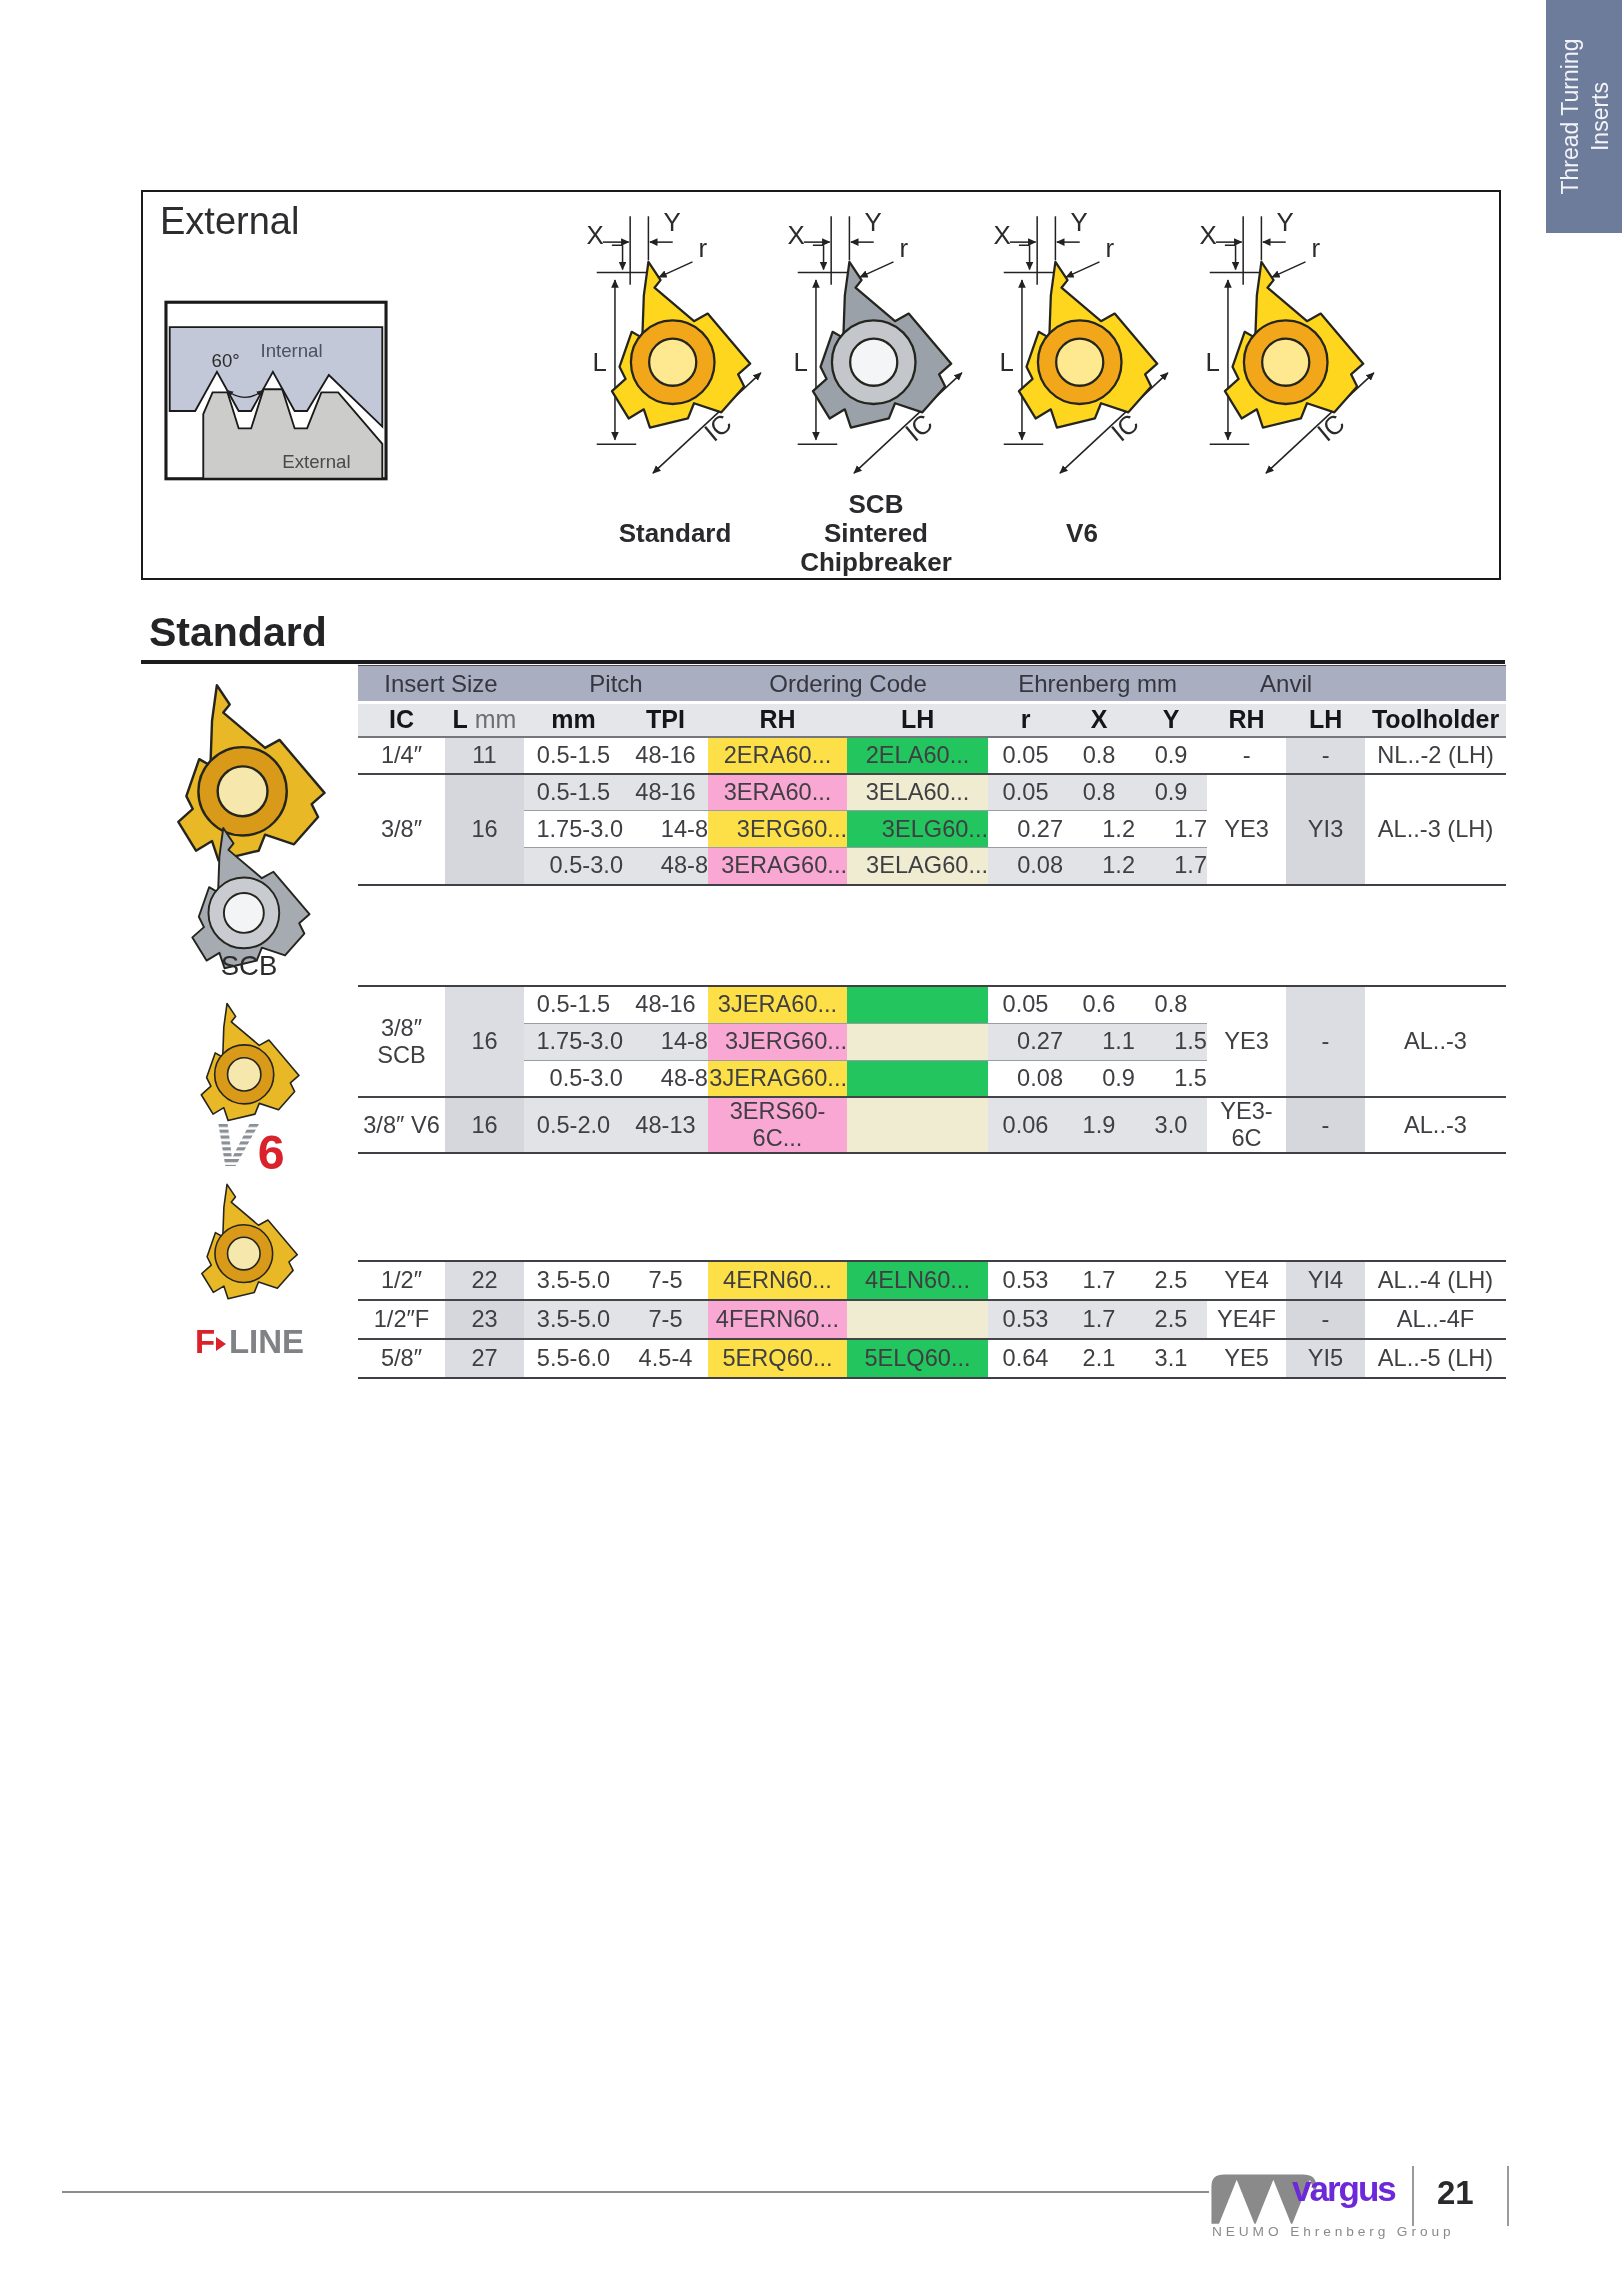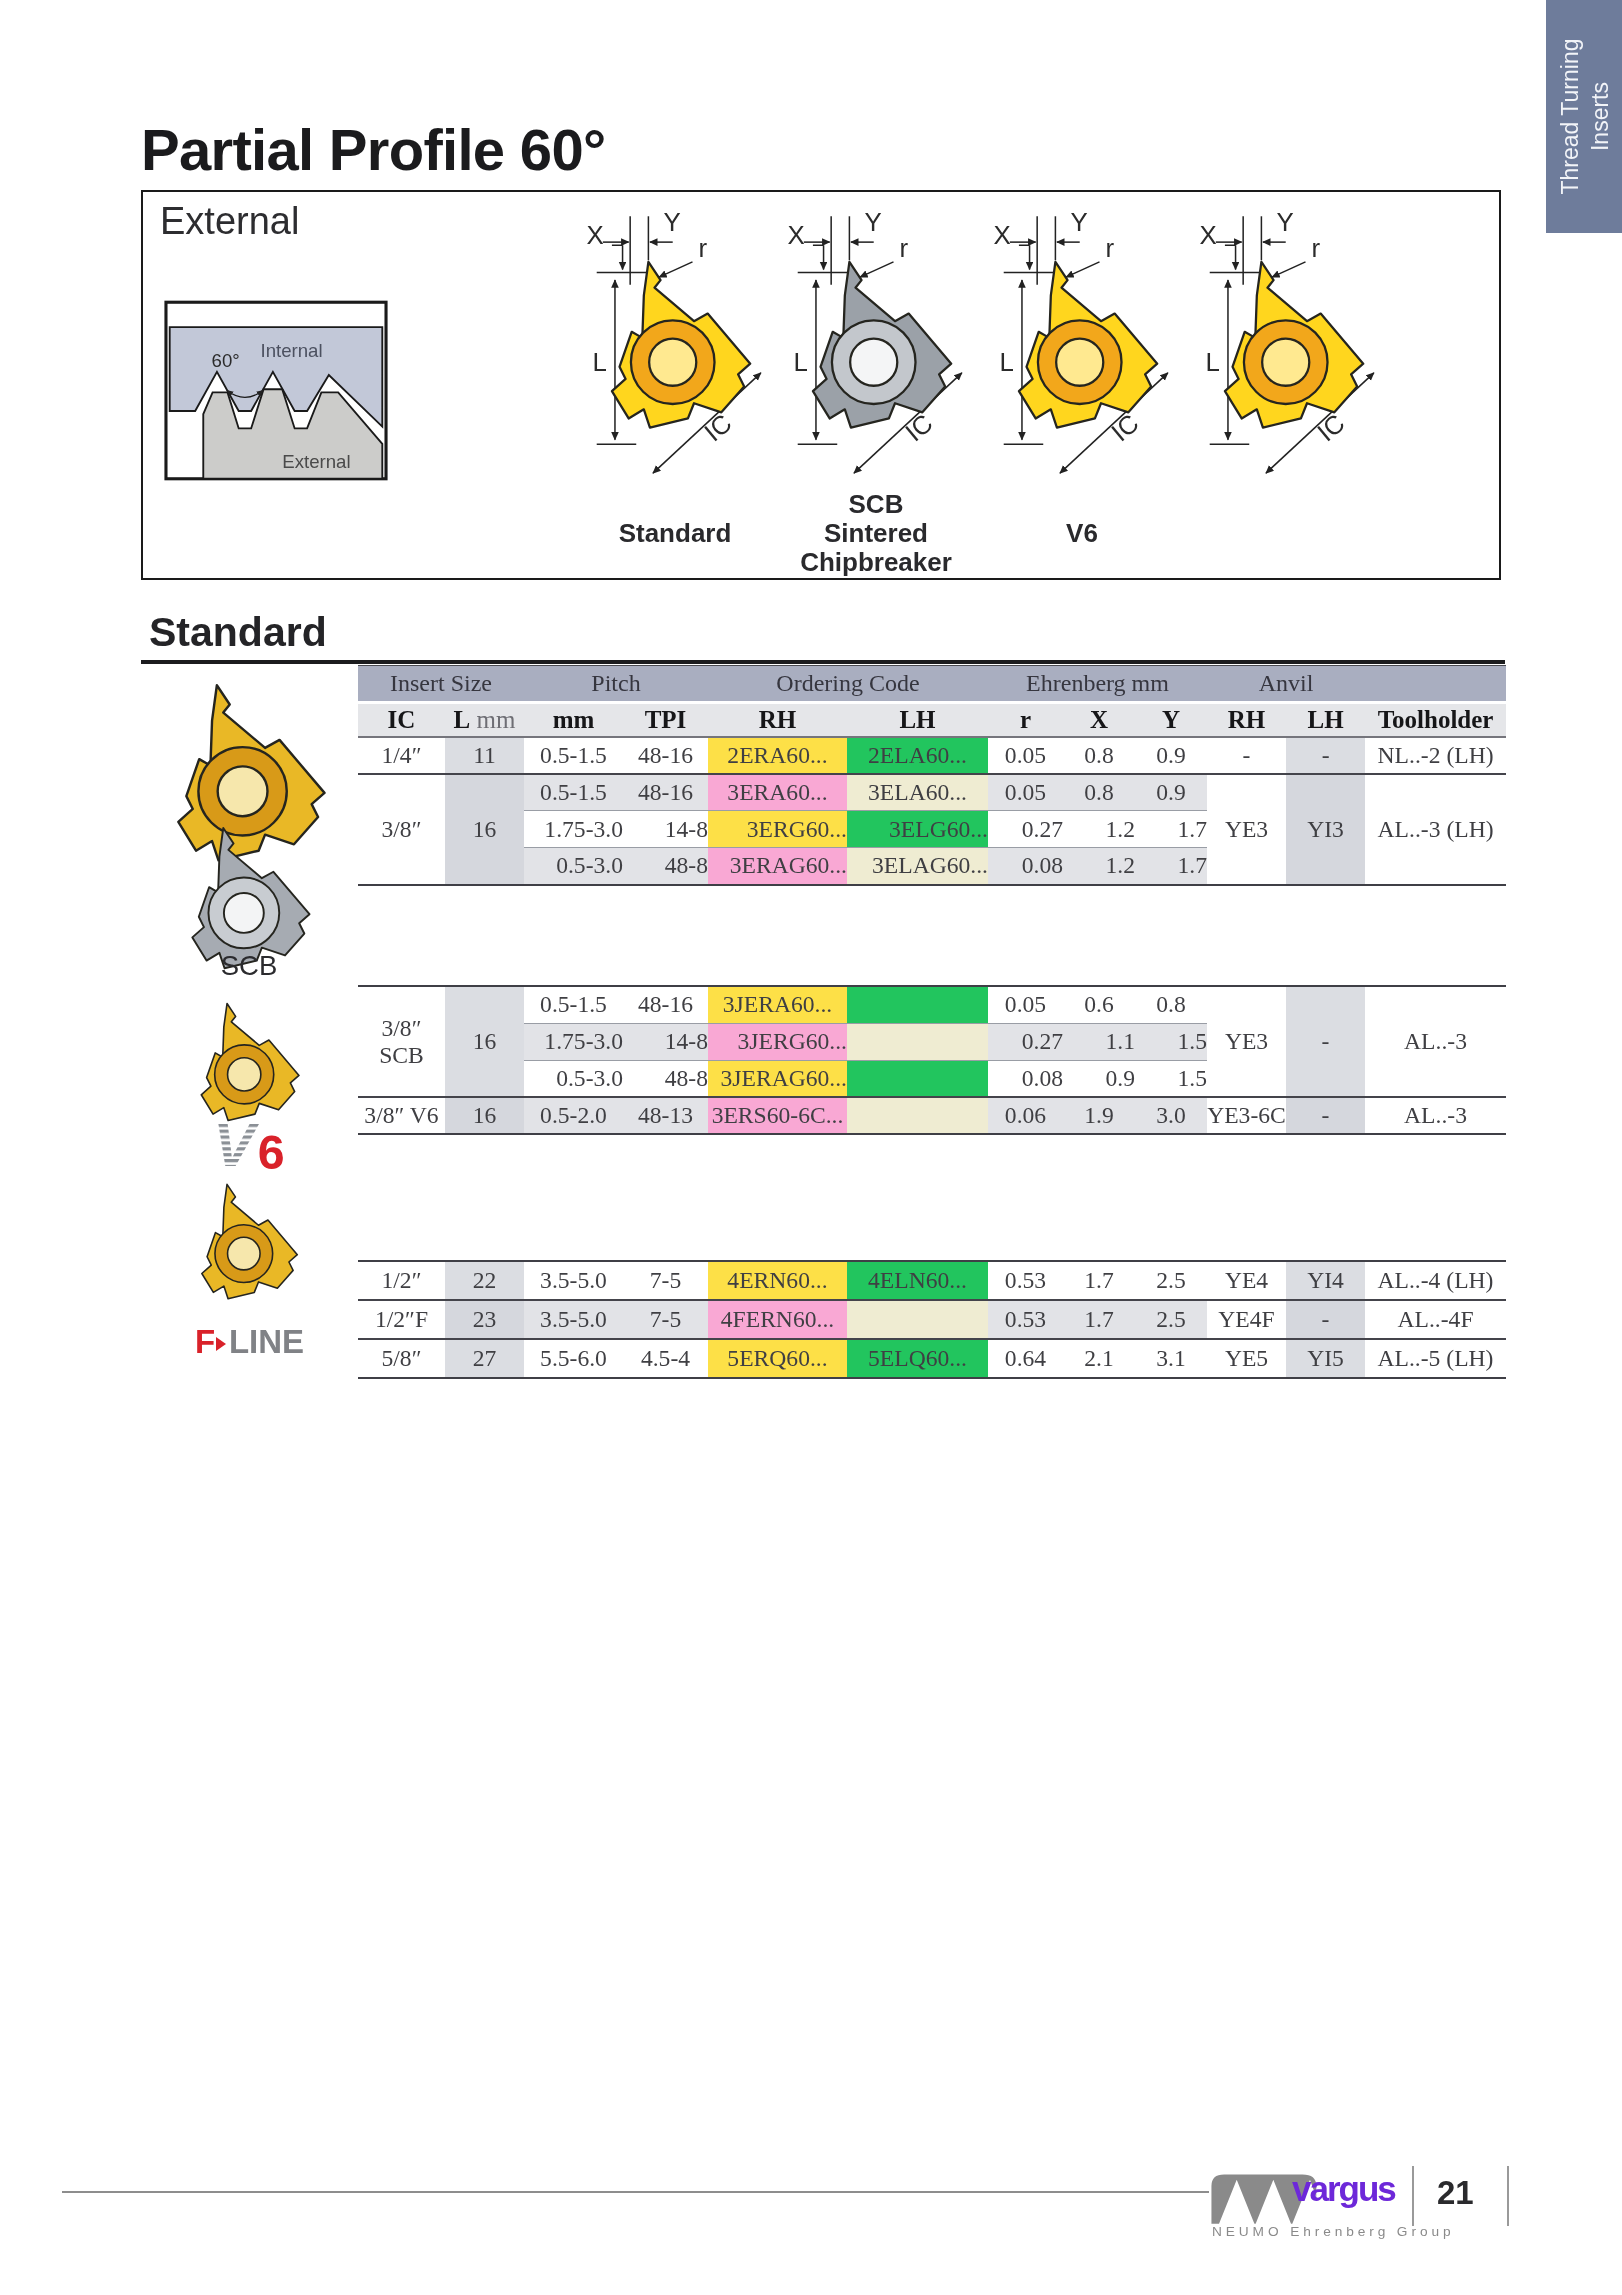--- a/index.html
+++ b/index.html
@@ -23,21 +23,21 @@
 
   
   #panel{left:141px;top:190px;width:1360px;height:390px;border:2.6px solid #1a1a1a;background:#fff;}
   #panelLabel{left:17px;top:7.9px;font-size:38px;color:#2d2d30;}
   .diag{position:absolute;top:18.3px;width:190px;}
   .diag .cap{margin-top:1.3px;height:92px;display:flex;align-items:center;justify-content:center;
              text-align:center;font-size:26px;font-weight:700;color:#2a2a2d;line-height:1.12;}
   svg text{font-family:"Liberation Sans","DejaVu Sans",sans-serif;}
 
   
-  table{border-collapse:collapse;table-layout:fixed;width:1147px;font-family:Liberation Serif, serif;}
+  table{border-collapse:collapse;table-layout:fixed;width:1147px;}
   td,th{padding:0;text-align:center;vertical-align:middle;font-size:23.6px;font-weight:400;
         overflow:hidden;}
   th.grp{height:37px;background:#a9aec0;color:#36363f;font-weight:400;font-size:24px;
          border-bottom:3.3px solid #ffffff;border-top:1.3px solid #4a4a50;}
   th.col{height:34px;background:#e5e6e9;color:#161618;font-weight:700;font-size:25px;
          border-bottom:2px solid #75757c;}
   th.col .unit{font-weight:400;color:#6e6e74;}
   td{height:37px;color:#3f3f43;}
   .bgL{background:#dbdde2;}   
   .bgRH{background:#fde047;}  
@@ -101,21 +101,20 @@
 
 <div id="page">
 
   <div id="tab" class="abs">
     <div class="rot">
       <span>Thread Turning</span>
       <span>Inserts</span>
     </div>
   </div>
 
-  <div id="title" class="abs">Partial Profile 60°</div>
 
   <div id="panel" class="abs">
     <div id="panelLabel" class="abs">External</div>
 
     <svg class="abs" style="left:18.3px;top:105px" width="230" height="187" viewBox="0 0 370 300">
       <rect x="8" y="8" width="354" height="284" fill="#ffffff" stroke="#1a1a1a" stroke-width="5"></rect>
       <path d="M14,48 L356,48 L356,208 L270,125 L235,183 L215,183 L180,120 L145,183 L125,183 L90,120 L55,183 L14,183 Z" fill="#c2c8d8" stroke="#1a1a1a" stroke-width="3"></path>
       <path d="M68,188 L83,153 L107,153 L125,211 L145,211 L165,148 L195,148 L215,211 L235,211 L258,153 L285,153 L356,236 L356,292 L68,292 Z" fill="#ccccca" stroke="#1a1a1a" stroke-width="3"></path>
       <path d="M106,150 Q135,172 164,150" fill="none" stroke="#1a1a1a" stroke-width="2" marker-start="url(#mA)" marker-end="url(#mA)"></path>
       <text x="210" y="96" font-size="30" fill="#4c5160" text-anchor="middle">Internal</text>

